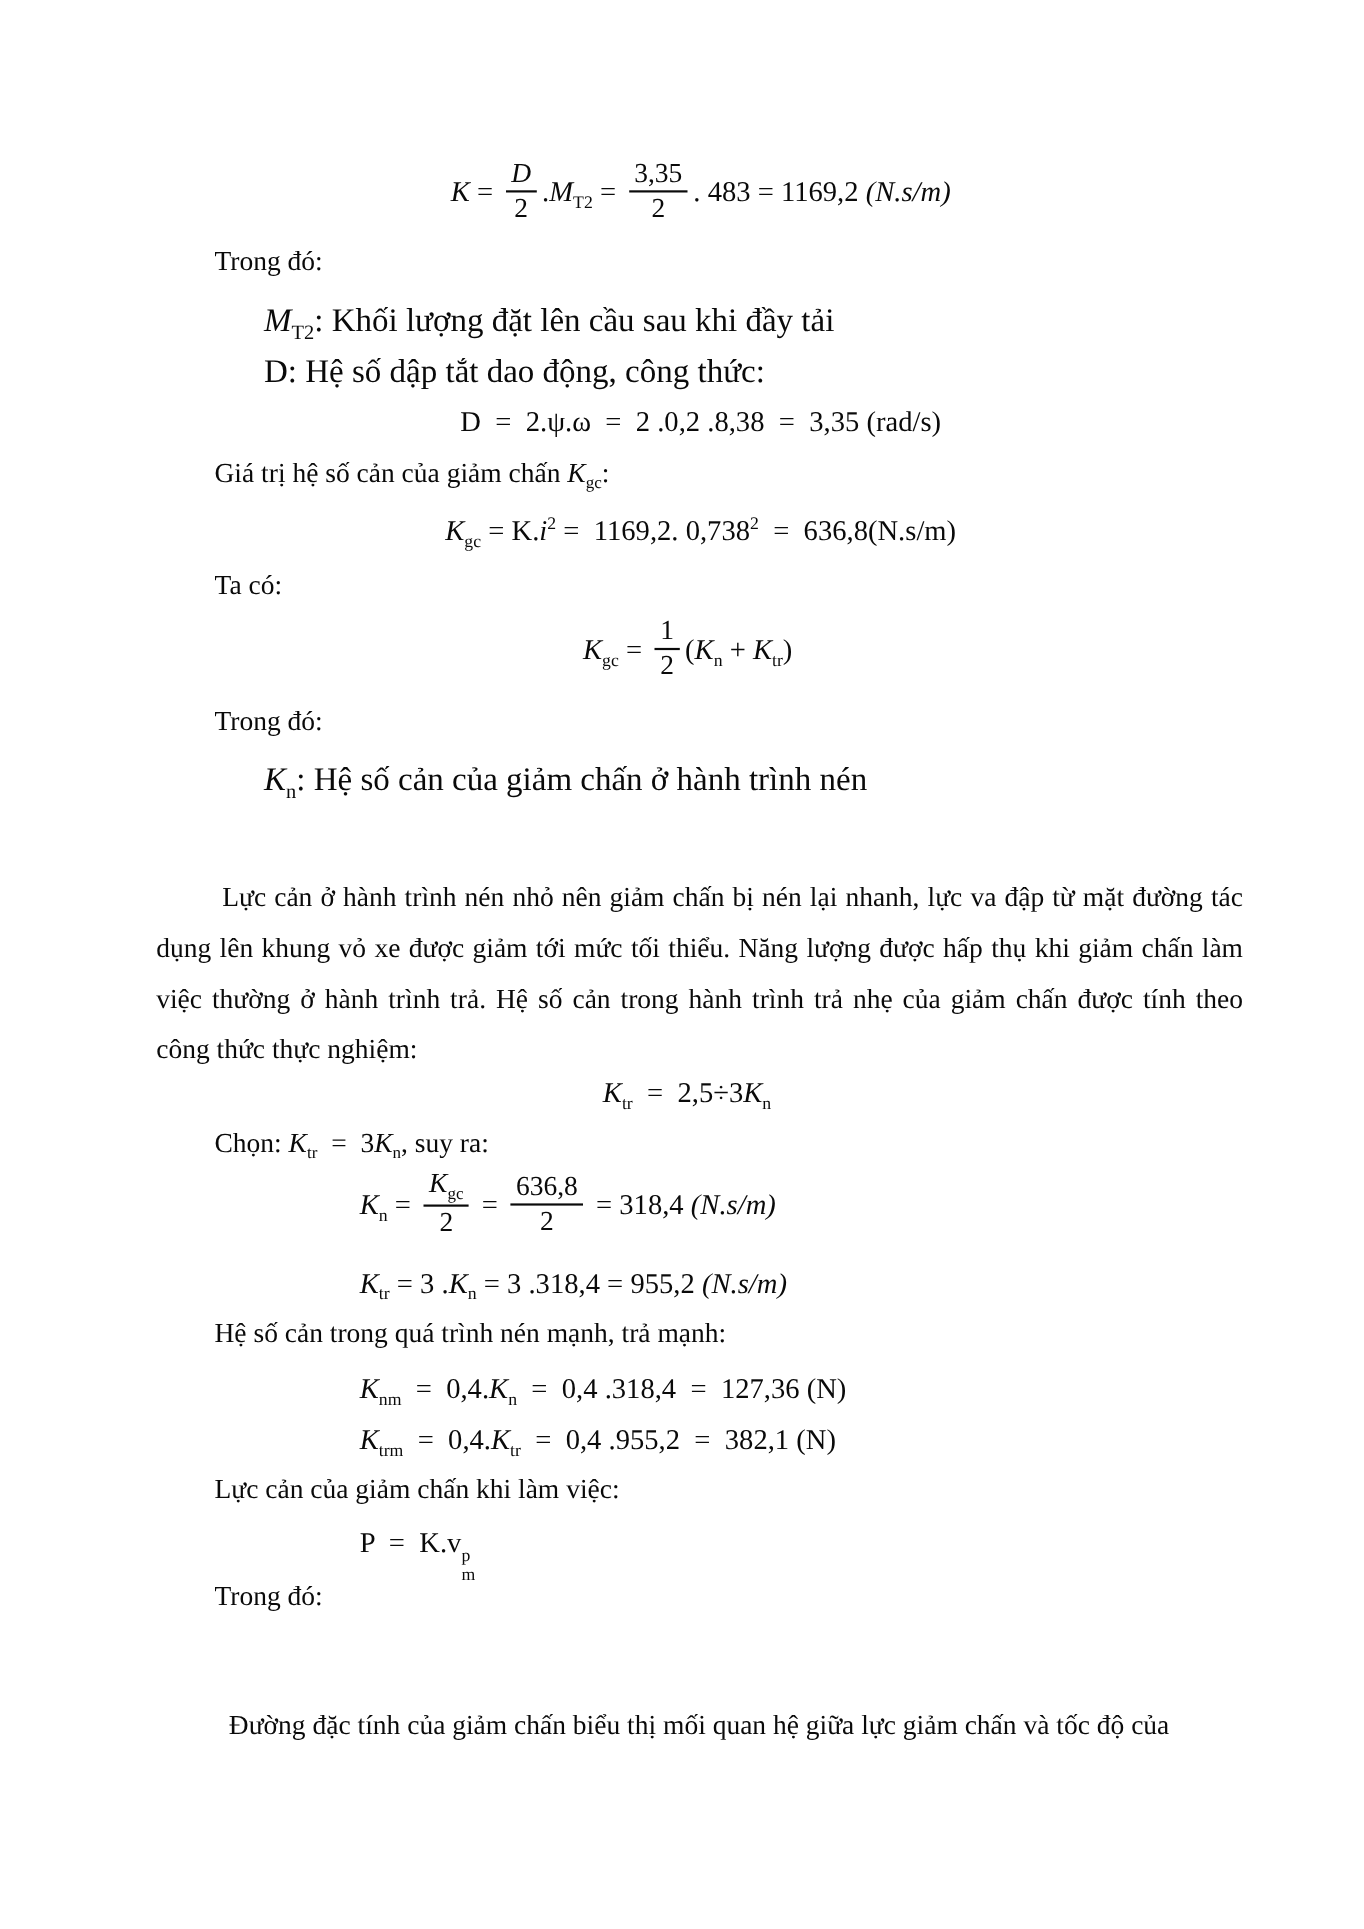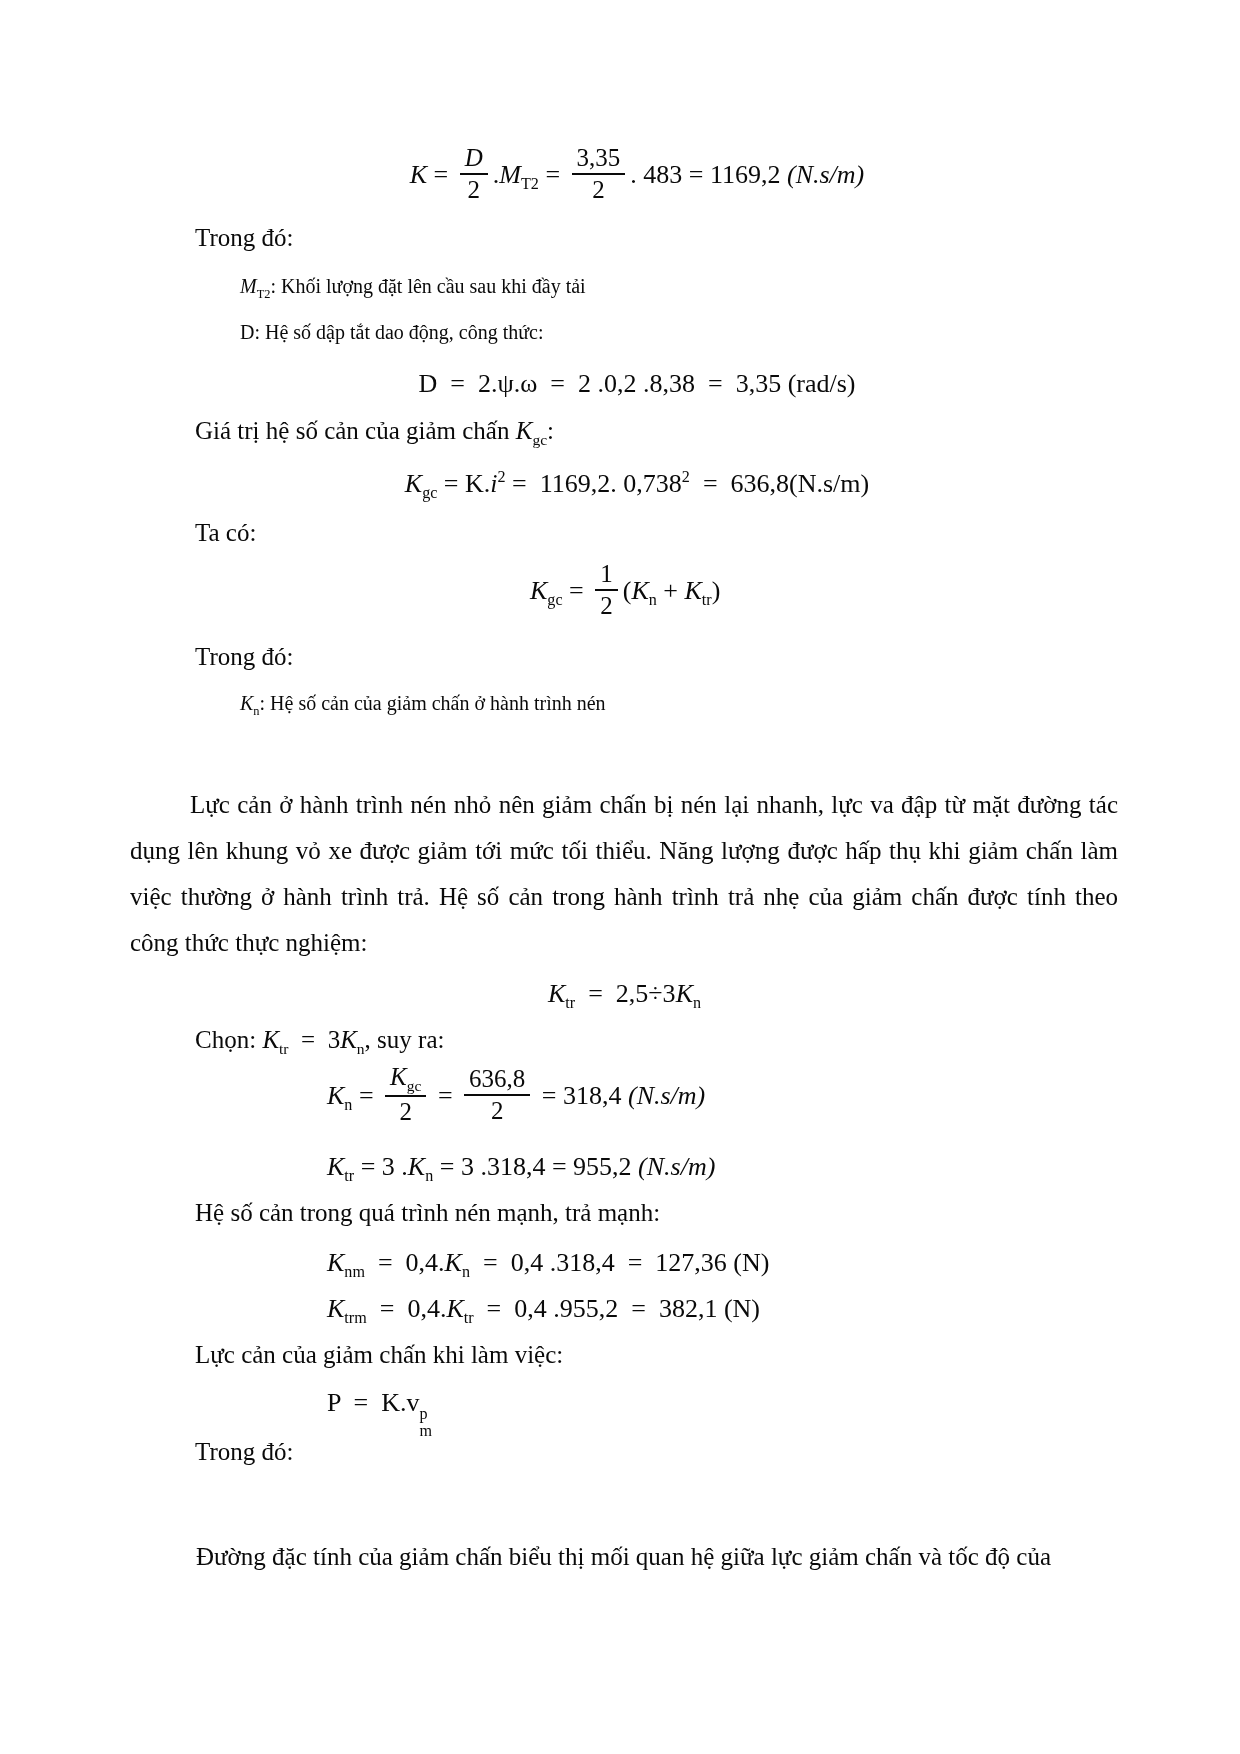--- a/index.html
+++ b/index.html
@@ -6,39 +6,39 @@
   .page{
     position:relative;
     width:1240px;height:1754px;
     background:#ffffff;
     font-family:"Liberation Serif","DejaVu Serif",serif;
     color:#0a0a0a;
     overflow:hidden;
   }
   
   .lbl{position:absolute;left:195px;font-size:25px;white-space:nowrap;}
-  .def{position:absolute;left:240px;font-size:20px;white-space:nowrap;}
+  .def{position:absolute;left:240px;font-size:30px;white-space:nowrap;}
   
   .fml{position:absolute;font-size:26px;white-space:nowrap;}
   .center{left:125px;width:1024px;text-align:center;}
   .fcol{left:327px;}
   .v{font-style:italic;}
   .fml sub,.def sub,.lbl sub{font-size:0.62em;}
   .fml sup{font-size:0.62em;}
   .frac{
     display:inline-block;vertical-align:middle;text-align:center;
     line-height:1.12;margin:0 5px;transform:translateY(-3px);
     font-size:25px;
   }
   .frac .num{display:block;border-bottom:2px solid #0a0a0a;padding:0 5px 1px;}
   .frac .den{display:block;padding-top:1px;}
   .supsub{display:inline-flex;flex-direction:column;line-height:1.05;font-size:0.62em;vertical-align:-0.5em;}
   .supsub .ss{display:block;font-style:normal;}
   .para{
-    position:absolute;margin:0;font-size:25px;line-height:46px;
+    position:absolute;margin:12px;font-size:25px;line-height:46px;
     text-align:justify;text-indent:60px;
   }
   .pagenum{position:absolute;font-size:25px;}
 </style>
 </head>
 <body>
 
 <div class="page">
 
   <div class="fml center" style="top:147px">

